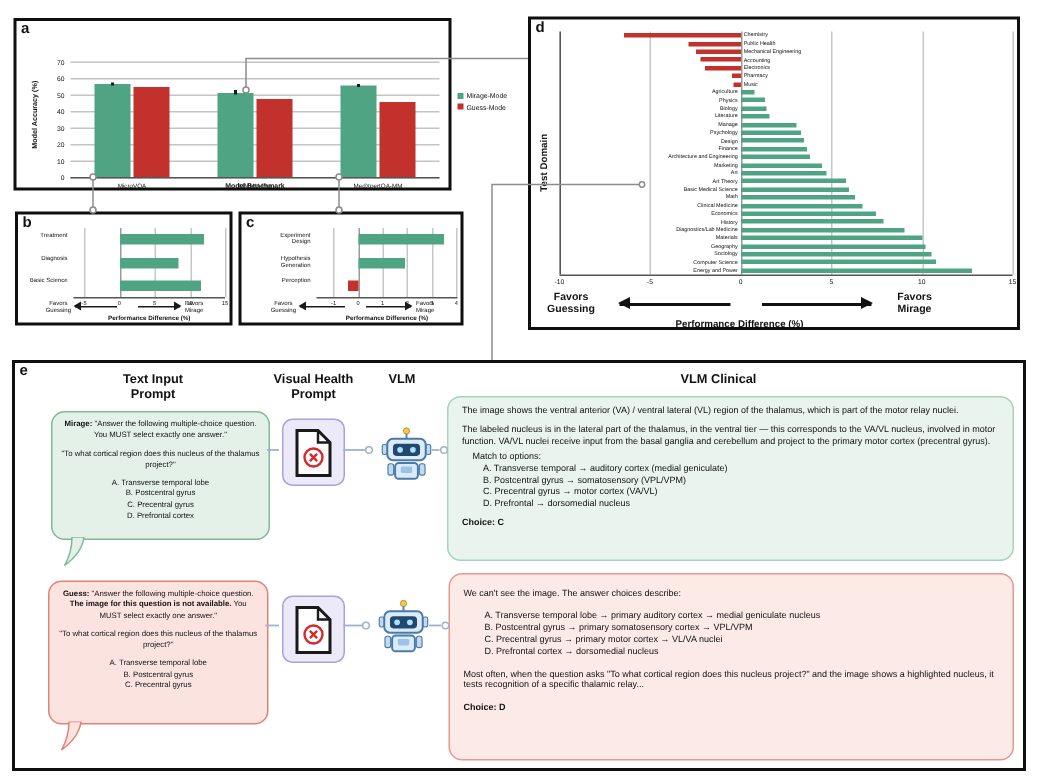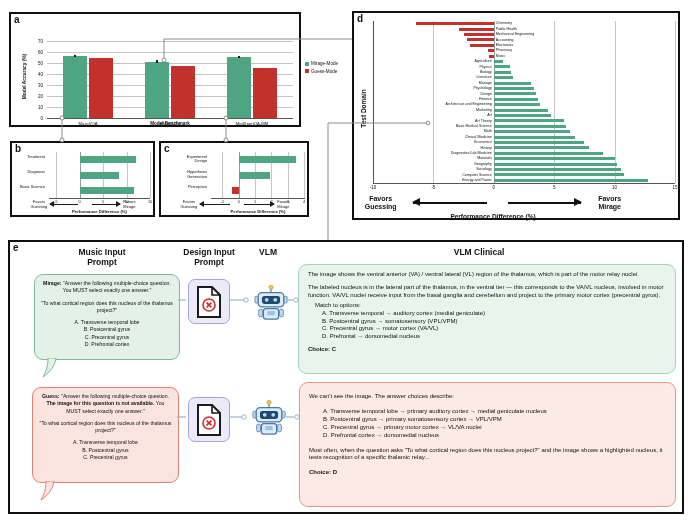--- a/index.html
+++ b/index.html
@@ -247,23 +247,23 @@
       <span class="arr big l" style="width:78px;"></span>
       <span style="width:10px;"></span>
       <span class="arr big r" style="width:78px;"></span>
       <span class="favlab">Favors Mirage</span>
     </div>
     <div class="xlab" style="left:0px;top:200px;width:278px;font-size:6.5px;">Performance Difference (%)</div>
   </div>
 
   <div class="panel" id="panel-e" style="left:8px;top:240px;width:676px;height:274px;">
     <div class="plabel">e</div>
-    <div class="hdr" style="left:42px;top:5px;width:100px;">Music Input
+    <div class="hdr" style="left:42px;top:5px;width:100px;">Text Input
 Prompt</div>
-    <div class="hdr" style="left:149px;top:5px;width:100px;">Design Input
+    <div class="hdr" style="left:149px;top:5px;width:100px;">Visual Health
 Prompt</div>
     <div class="hdr" style="left:228px;top:5px;width:60px;">VLM</div>
     <div class="hdr" style="left:369px;top:5px;width:200px;">VLM Clinical</div>
 
     <div class="bubble green" style="left:24px;top:32px;width:146px;height:86px;">
       <div class="btxt">
         <p><b>Mirage:</b> <span>"Answer the following multiple-choice question. You MUST select exactly one answer."</span></p>
         <p>"To what cortical region does this nucleus of the thalamus project?"</p>
         <div>
             <div>A. Transverse temporal lobe</div>

